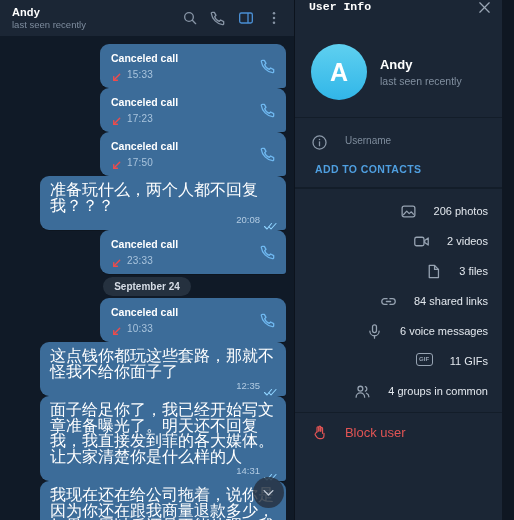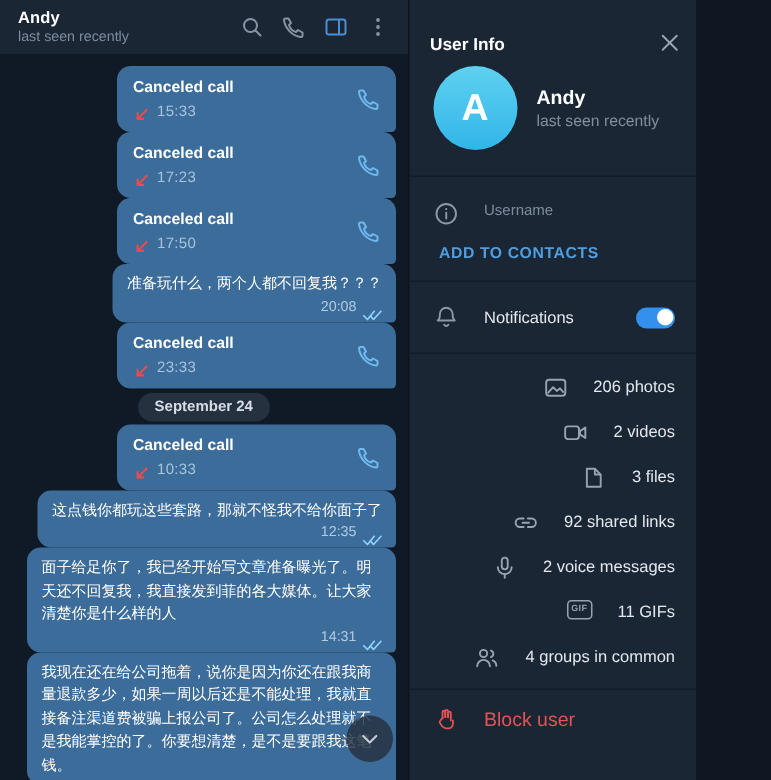--- a/index.html
+++ b/index.html
@@ -2,21 +2,21 @@
 <html><head>
 <meta charset="utf-8">
 <style>
   * { box-sizing: border-box; margin: 0; padding: 0; }
   html, body {
     width: 514px; height: 520px;
     background: #0f1722;
     font-family: "Liberation Sans", "DejaVu Sans", sans-serif;
     overflow: hidden;
   }
-  .app { display: flex; width: 464px; height: 520px; }
+  .app { display: flex; width: 502px; height: 520px; }
 
   
   .chat { width: 301px; height: 520px; position: relative; background: #0f1823; display: flex; flex-direction: column; }
   .chat-header {
     height: 36px; background: #1b2635; display: flex; align-items: center;
     padding: 0 8px 0 12px; flex: 0 0 36px; position: relative; z-index: 5;
   }
   .ch-titles { flex: 1 1 auto; min-width: 0; }
   .ch-name { font-size: 11px; font-weight: bold; color: #ffffff; line-height: 13px; letter-spacing: .1px; }
   .ch-status { font-size: 9.5px; color: #7e8c9e; line-height: 12px; }
@@ -46,37 +46,37 @@
     padding: 6px 9px 5px 10px;
     box-shadow: 0 1px 0 rgba(0,0,0,.18);
   }
   .bubble.call { width: 186px; padding: 7px 10px 6px 11px; min-height: 44px; }
   .call-title { font-size: 10.5px; font-weight: bold; color: #fff; line-height: 14px; }
   .call-sub { display: flex; align-items: center; gap: 5px; margin-top: 4px; }
   .call-arrow { width: 11px; height: 11px; color: #ef4b4b; display: block; }
   .call-time { font-size: 10px; color: #a9c4dd; letter-spacing: .2px; }
   .call-phone { position: absolute; right: 10px; top: 50%; transform: translateY(-50%); width: 16px; height: 16px; color: #6fb8f0; }
 
-  .txt { font-size: 10px; line-height: 15.5px; color: #ffffff; word-break: break-word; }
+  .txt { font-size: 16px; line-height: 15.5px; color: #ffffff; word-break: break-word; }
   .meta { display: flex; align-items: flex-end; justify-content: flex-end; gap: 4px; margin-top: 1px; }
   .meta-time { font-size: 9.5px; color: #b2cbe2; }
   .ticks { width: 13px; height: 9px; color: #8fd3ff; display: block; }
 
   .b-short { max-width: 246px; }
   .scroll-btn {
     position: absolute; right: 10px; bottom: 12px; width: 31px; height: 31px; border-radius: 50%;
     background: rgba(38,49,64,.82); display: flex; align-items: center; justify-content: center;
     color: #c5cdd8; z-index: 6;
   }
   .scroll-btn svg { width: 15px; height: 15px; display: block; }
 
   
   .panel { width: 213px; height: 520px; background: #1b2635; display: flex; flex-direction: column;
            border-left: 1px solid #0c131d; position: relative; }
-  .p-header { height: 36px; display: flex; align-items: flex-end; padding: 0 10px 0 14px; flex: 0 0 36px; }
+  .p-header { height: 36px; display: flex; align-items: flex-start; padding: 0 10px 0 14px; flex: 0 0 36px; font-family: Liberation Mono, monospace; }
   .p-title { flex: 1 1 auto; font-size: 11.5px; font-weight: bold; color: #ffffff; }
   .p-close { width: 15px; height: 15px; color: #9aa6b5; display: block; }
 
   .p-profile { display: flex; align-items: center; gap: 13px; padding: 8px 14px 17px 16px; }
   .avatar {
     width: 56px; height: 56px; border-radius: 50%;
     background: linear-gradient(180deg,#5fd0f0 0%, #31b6e8 100%);
     display: flex; align-items: center; justify-content: center;
     color: #ffffff; font-size: 25px; font-weight: bold;
   }
@@ -354,34 +354,20 @@
         </span>
         <div class="p-rtext">
           <div class="p-lab">Username</div>
         </div>
       </div>
       <div class="p-link">ADD TO CONTACTS</div>
     </div>
 
     <div class="divider"></div>
 
-    <div style="padding:6px 0;">
-      <div class="p-toggle-row">
-        <span class="ricon">
-          <svg viewBox="0 0 24 24" fill="none" stroke="currentColor" stroke-width="1.8" stroke-linecap="round" stroke-linejoin="round">
-            <path d="M6 9a6 6 0 0 1 12 0c0 5 2 6 2 6H4s2-1 2-6z"></path>
-              <path d="M10 19a2.2 2.2 0 0 0 4 0"></path>
-          </svg>
-        </span>
-        <div class="p-toggle-label">Notifications</div>
-        <div class="switch">
-          <div class="knob"></div>
-        </div>
-      </div>
-    </div>
 
     <div class="divider"></div>
 
     <div style="padding:7px 0 6px;">
 
       <div class="media-row">
         <span class="ricon">
           <svg viewBox="0 0 24 24" fill="none" stroke="currentColor" stroke-width="1.8" stroke-linejoin="round">
             <rect x="3" y="4.5" width="18" height="15" rx="2.8"></rect>
               <polyline points="4.5,17 9.5,11.5 13,15 16,12.5 19.5,16.5"></polyline>
@@ -411,32 +397,32 @@
       </div>
 
       <div class="media-row">
         <span class="ricon">
           <svg viewBox="0 0 24 24" fill="none" stroke="currentColor" stroke-width="1.8" stroke-linecap="round" stroke-linejoin="round">
             <path d="M10 8H6.5a4 4 0 0 0 0 8H10"></path>
               <path d="M14 8h3.5a4 4 0 0 1 0 8H14"></path>
               <line x1="9" y1="12" x2="15" y2="12"></line>
           </svg>
         </span>
-        <span class="media-label">92 shared links</span>
+        <span class="media-label">84 shared links</span>
       </div>
 
       <div class="media-row">
         <span class="ricon">
           <svg viewBox="0 0 24 24" fill="none" stroke="currentColor" stroke-width="1.8" stroke-linecap="round" stroke-linejoin="round">
             <rect x="9.2" y="2.5" width="5.6" height="11" rx="2.8"></rect>
               <path d="M5.5 11.5a6.5 6.5 0 0 0 13 0"></path>
               <line x1="12" y1="18" x2="12" y2="21.5"></line>
           </svg>
         </span>
-        <span class="media-label">2 voice messages</span>
+        <span class="media-label">6 voice messages</span>
       </div>
 
       <div class="media-row">
         <span class="ricon">
           <span class="gifbox">GIF</span>
         </span>
         <span class="media-label">11 GIFs</span>
       </div>
 
       <div class="media-row">

